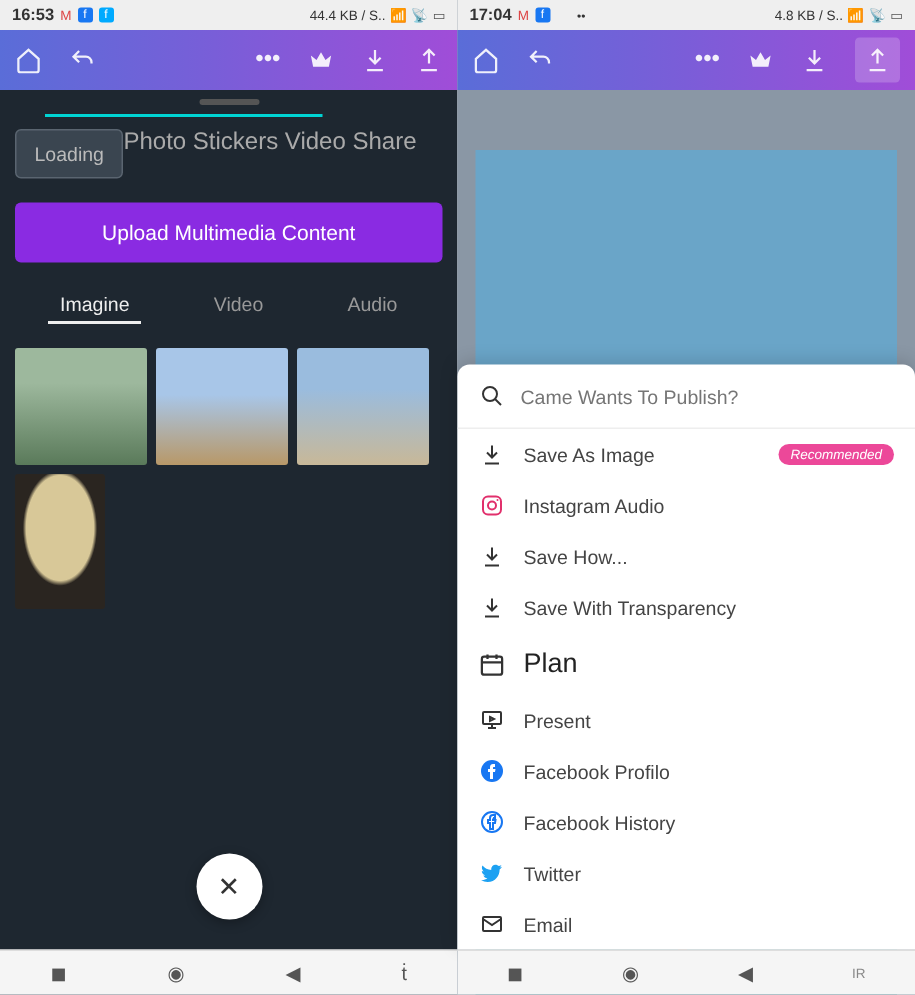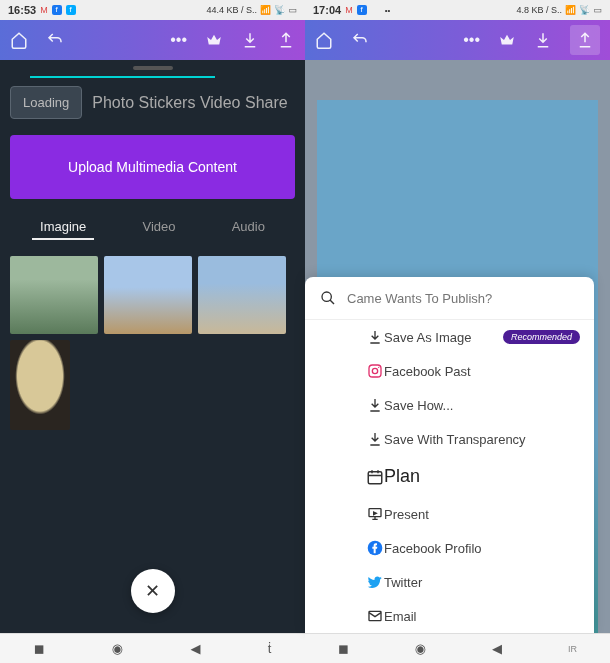--- a/index.html
+++ b/index.html
@@ -19,46 +19,46 @@
   
   .app-toolbar { height: 40px; background: linear-gradient(90deg, #5a6dd8 0%, #7b5dd8 50%, #a04dd8 100%); display: flex; align-items: center; padding: 0 10px; justify-content: space-between; }
   .toolbar-left { display: flex; gap: 18px; align-items: center; }
   .toolbar-right { display: flex; gap: 18px; align-items: center; }
   .tb-icon { color: rgba(255,255,255,0.9); font-size: 16px; display: inline-flex; }
   .phone-right .app-toolbar .export-btn { background: rgba(255,255,255,0.2); padding: 6px; border-radius: 3px; }
   
   
   .handle { width: 40px; height: 4px; background: #555; border-radius: 2px; margin: 6px auto; }
   .cyan-accent { height: 2px; background: #00d4d4; margin: 0 90px 0 30px; }
-  .category-row { display: flex; align-items: center; padding: 8px 10px; gap: 10px; overflow: hidden; white-space: nowrap; }
+  .category-row { display: flex; padding: 8px 10px; overflow: hidden; white-space: nowrap; }
   .cat-chip { background: #3a4550; border: 1px solid #5a6570; padding: 8px 12px; border-radius: 4px; color: #bbb; font-size: 13px; }
   .cat-text { color: #aaa; font-size: 16px; }
-  .upload-btn { margin: 8px 10px; background: #8a2be2; color: #fff; text-align: center; padding: 24px; border-radius: 4px; font-size: 14px; }
+  .upload-btn { margin: 8px 10px; background: #8a2be2; color: #fff; text-align: center; padding: 12px; border-radius: 4px; font-size: 14px; }
   .media-tabs { display: flex; justify-content: space-around; padding: 8px 12px; }
   .media-tab { color: #999; font-size: 13px; padding: 4px 8px; }
   .media-tab.active { color: #eee; border-bottom: 2px solid #eee; }
   .thumb-grid { display: flex; flex-wrap: wrap; gap: 6px; padding: 8px 10px; }
   .thumb { width: 88px; height: 78px; background: #4a5560; border-radius: 2px; }
   .thumb.t1 { background: linear-gradient(#9db89d 30%, #5a7a5a 100%); }
   .thumb.t2 { background: linear-gradient(#a8c6e8 40%, #b89868 100%); }
   .thumb.t3 { background: linear-gradient(#9abcde 35%, #c8b898 100%); }
   .thumb.t4 { width: 60px; height: 90px; background: radial-gradient(ellipse 45px 70px at center 40%, #d8c898 50%, #2a2520 55%); }
   .fab { position: absolute; bottom: 50px; left: 50%; transform: translateX(-50%); width: 44px; height: 44px; background: #fff; border-radius: 50%; display: flex; align-items: center; justify-content: center; font-size: 18px; color: #333; box-shadow: 0 2px 8px rgba(0,0,0,0.3); }
   
   
   .canvas-area { flex: 1; background: #8a97a5; padding: 40px 12px 0 12px; display: flex; }
   .canvas-img { flex: 1; background: linear-gradient(#6aa5c8 60%, #3a9090 100%); position: relative; }
   .tower { position: absolute; bottom: 24px; left: 48%; width: 6px; height: 22px; background: #8a7a6a; }
-  .share-sheet { position: absolute; bottom: 30px; left: 0; right: 16px; background: #fff; border-radius: 8px 8px 0 0; box-shadow: 0 -2px 12px rgba(0,0,0,0.15); max-height: 430px; overflow: hidden; }
+  .share-sheet { position: absolute; bottom: 30px; left: 0; right: 0; background: #fff; border-radius: 8px 8px 0 0; box-shadow: 0 -2px 12px rgba(0,0,0,0.15); max-height: 430px; overflow: hidden; }
   .search-row { display: flex; align-items: center; padding: 12px 14px; border-bottom: 1px solid #eee; gap: 10px; }
   .search-input { flex: 1; border: none; font-size: 13px; color: #999; background: transparent; }
-  .share-item { display: flex; align-items: center; padding: 8px 14px; font-size: 13px; color: #444; margin-left: 47px; }
+  .share-item { display: flex; align-items: center; padding: 8px 14px; gap: 12px; font-size: 13px; color: #444; }
   .share-item.big { font-size: 18px; font-weight: 500; color: #222; padding: 10px 14px; }
   .share-icon { width: 18px; height: 18px; display: inline-flex; align-items: center; justify-content: center; font-size: 14px; }
-  .badge-recommended { margin-left: auto; background: #4c1d95; color: #fff; font-size: 9px; padding: 2px 8px; border-radius: 8px; font-style: italic; }
+  .badge-recommended { margin-left: auto; background: #ec4899; color: #fff; font-size: 9px; padding: 2px 8px; border-radius: 8px; font-style: italic; }
   
   
   .nav-bar { position: absolute; bottom: 0; left: 0; right: 0; height: 30px; background: #f5f5f5; display: flex; align-items: center; justify-content: space-around; border-top: 1px solid #ddd; }
   .nav-icon { color: #555; font-size: 13px; }
   .nav-ir { font-size: 9px; color: #888; }
   
   svg { display: block; }
 </style>
 </head>
 <body>
@@ -215,21 +215,21 @@
         <span class="badge-recommended">Recommended</span>
       </div>
       <div class="share-item">
         <span class="share-icon">
             <svg width="16" height="16" viewBox="0 0 24 24" fill="none">
               <rect x="3" y="3" width="18" height="18" rx="5" stroke="#e1306c" stroke-width="2"></rect>
               <circle cx="12" cy="12" r="4" stroke="#e1306c" stroke-width="2"></circle>
               <circle cx="17.5" cy="6.5" r="1" fill="#e1306c"></circle>
             </svg>
           </span>
-        <span>Facebook Past</span>
+        <span>Instagram Audio</span>
       </div>
       <div class="share-item">
         <span class="share-icon">
             <svg width="16" height="16" viewBox="0 0 24 24" fill="none" stroke="#333" stroke-width="2">
               <path d="M12 3v12m-5-5l5 5 5-5M5 21h14"></path>
             </svg>
           </span>
         <span>Save How...</span>
       </div>
       <div class="share-item">
@@ -259,20 +259,29 @@
         <span>Present</span>
       </div>
       <div class="share-item">
         <span class="share-icon">
             <svg width="16" height="16" viewBox="0 0 24 24" fill="#1877f2">
               <circle cx="12" cy="12" r="11"></circle>
               <path fill="#fff" d="M13 8h2V5h-2c-1.7 0-3 1.3-3 3v2H8v3h2v7h3v-7h2l.5-3H13V8.5c0-.3.2-.5.5-.5"></path>
             </svg>
           </span>
         <span>Facebook Profilo</span>
+      </div>
+      <div class="share-item">
+        <span class="share-icon">
+            <svg width="16" height="16" viewBox="0 0 24 24" fill="none" stroke="#1877f2" stroke-width="2">
+              <circle cx="12" cy="12" r="10"></circle>
+              <path d="M13 8h2V5h-2c-1.7 0-3 1.3-3 3v2H8v3h2v6h3v-6h2l.5-3H13V8.5"></path>
+            </svg>
+          </span>
+        <span>Facebook History</span>
       </div>
       <div class="share-item">
         <span class="share-icon">
             <svg width="16" height="16" viewBox="0 0 24 24" fill="#1da1f2">
               <path d="M22 5.8c-.8.4-1.6.6-2.5.7.9-.5 1.6-1.4 1.9-2.4-.8.5-1.8.9-2.7 1-.8-.8-1.9-1.4-3.2-1.4-2.4 0-4.3 2-4.3 4.3 0 .3 0 .7.1 1C7.7 8.9 4.6 7.2 2.5 4.6c-.4.6-.6 1.4-.6 2.2 0 1.5.8 2.8 1.9 3.6-.7 0-1.4-.2-2-.5v.1c0 2.1 1.5 3.8 3.5 4.2-.4.1-.7.2-1.1.2l-.8-.1c.5 1.7 2.1 3 4 3-1.5 1.1-3.3 1.8-5.3 1.8l-1-.1c1.9 1.2 4.1 1.9 6.5 1.9 7.8 0 12-6.4 12-12v-.5c.8-.6 1.5-1.3 2.1-2.2"></path>
             </svg>
           </span>
         <span>Twitter</span>
       </div>
       <div class="share-item">

